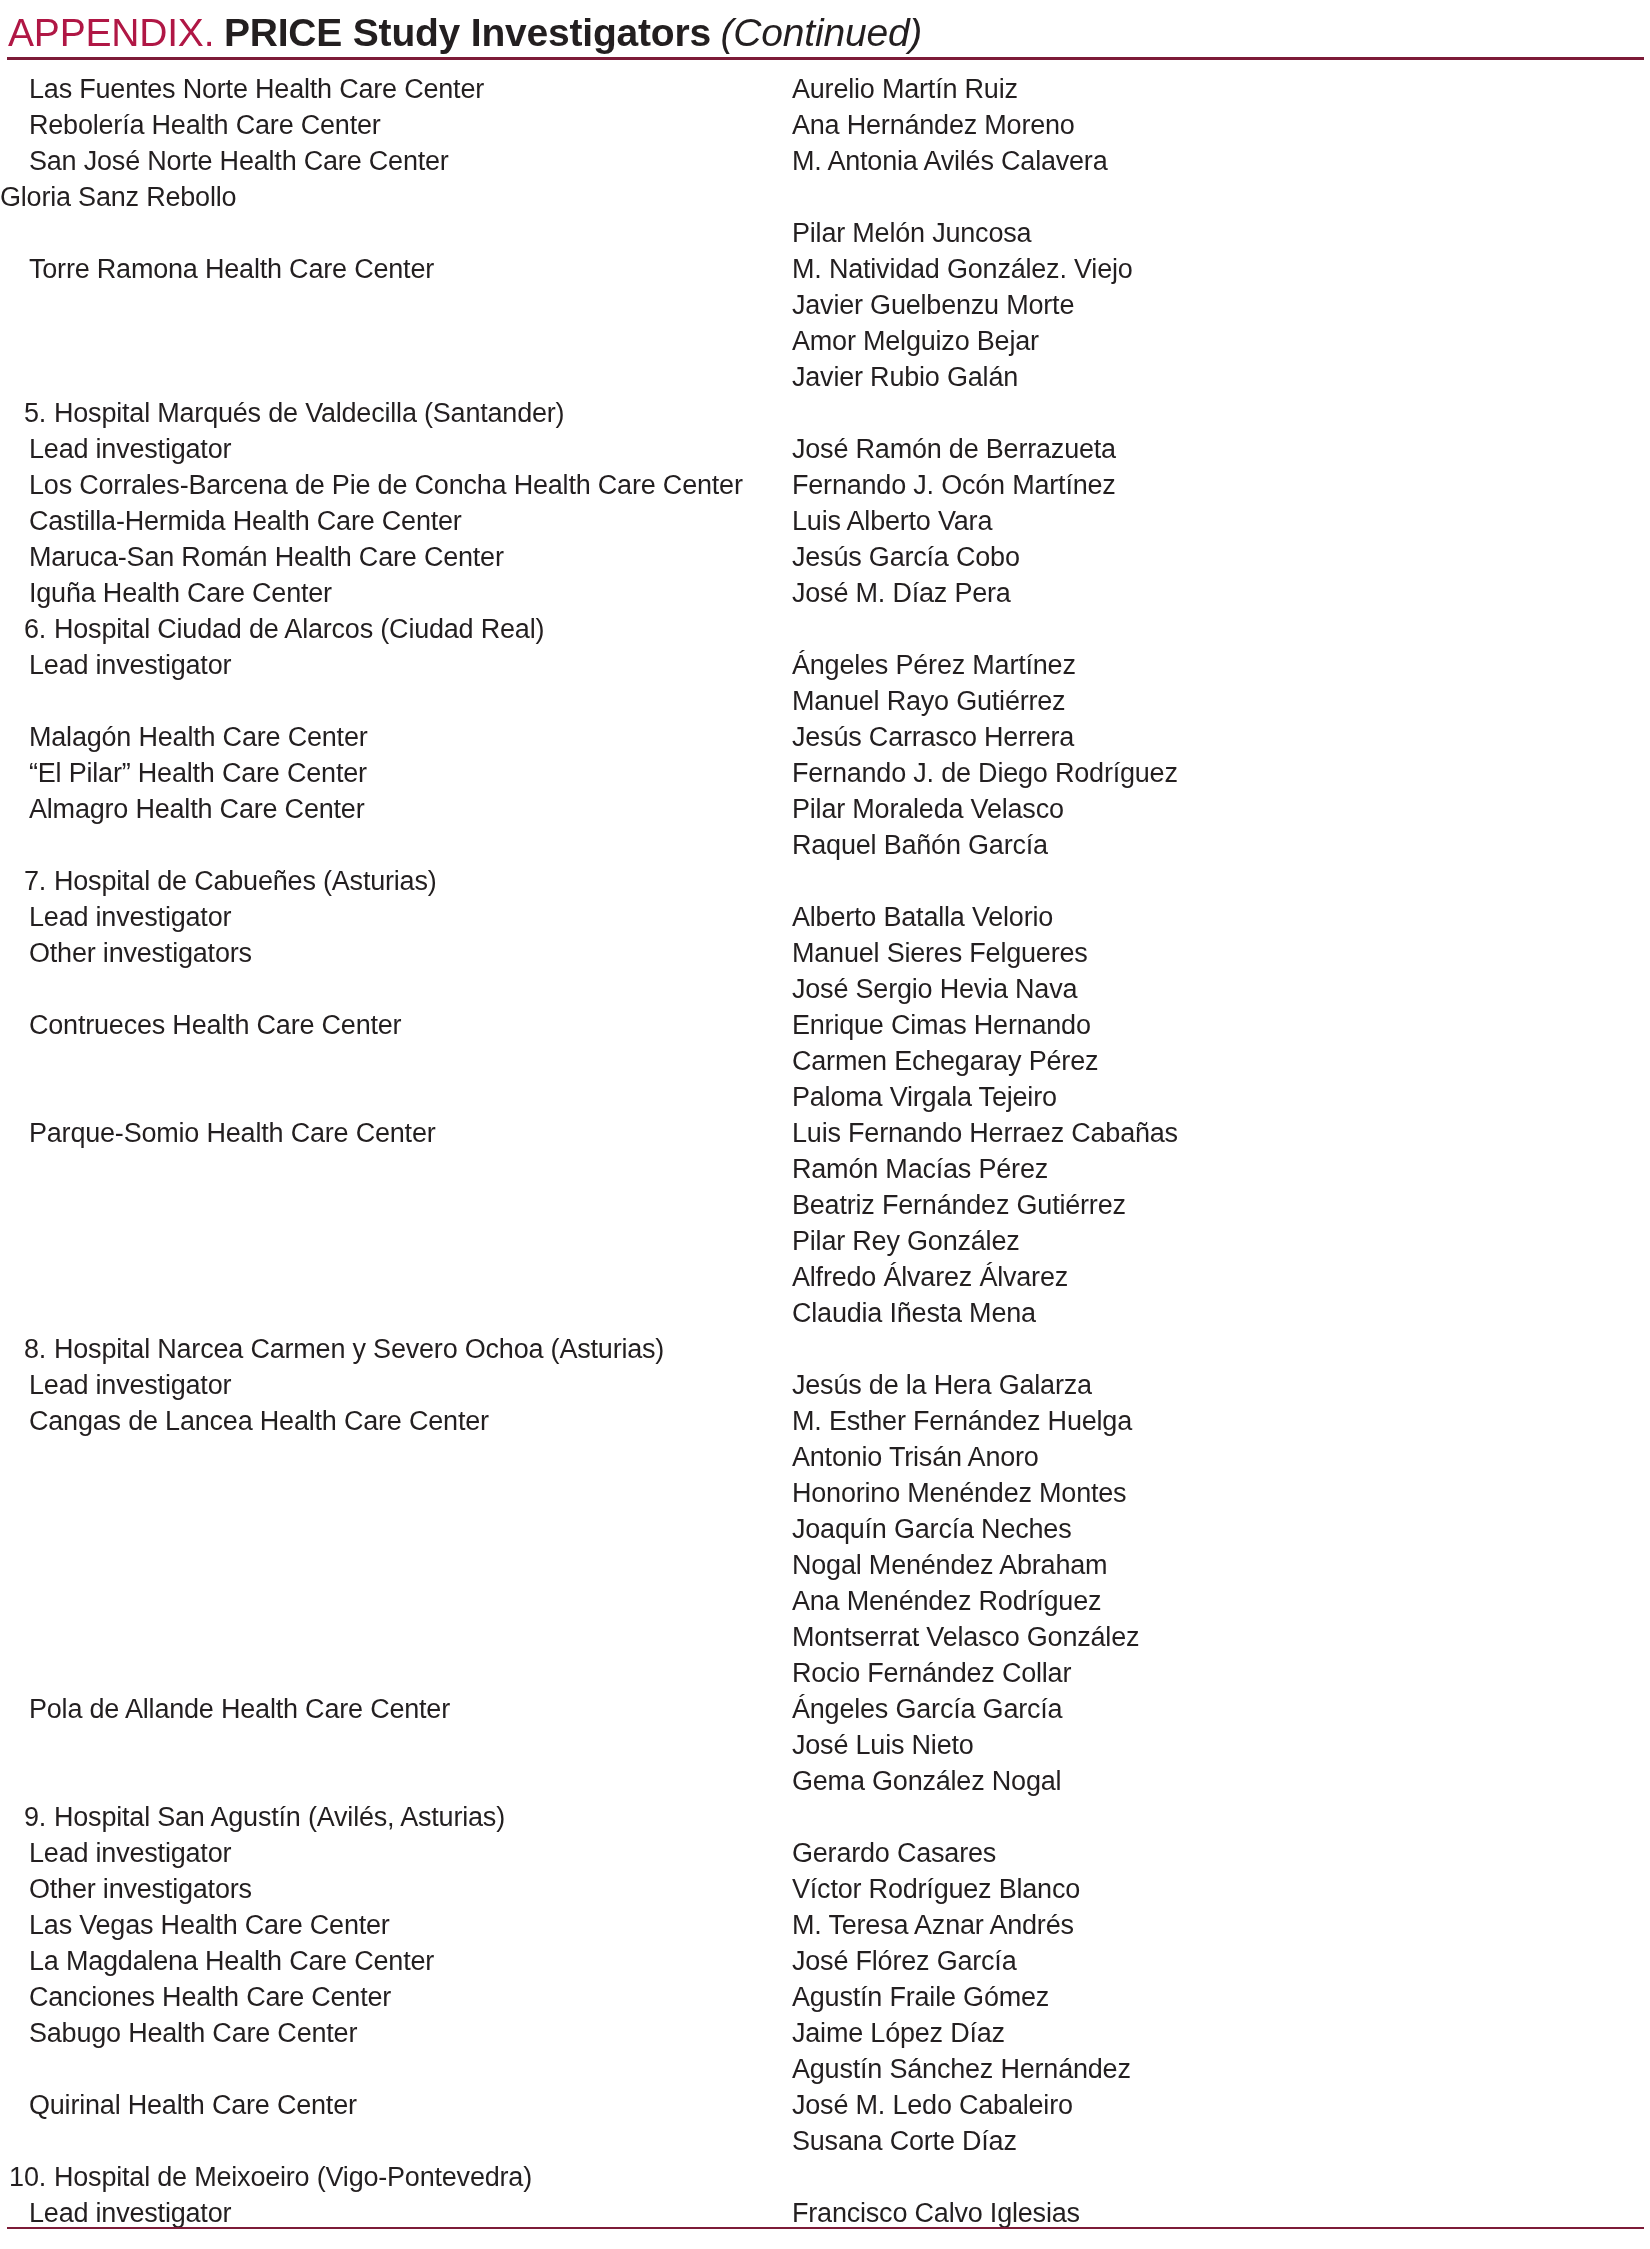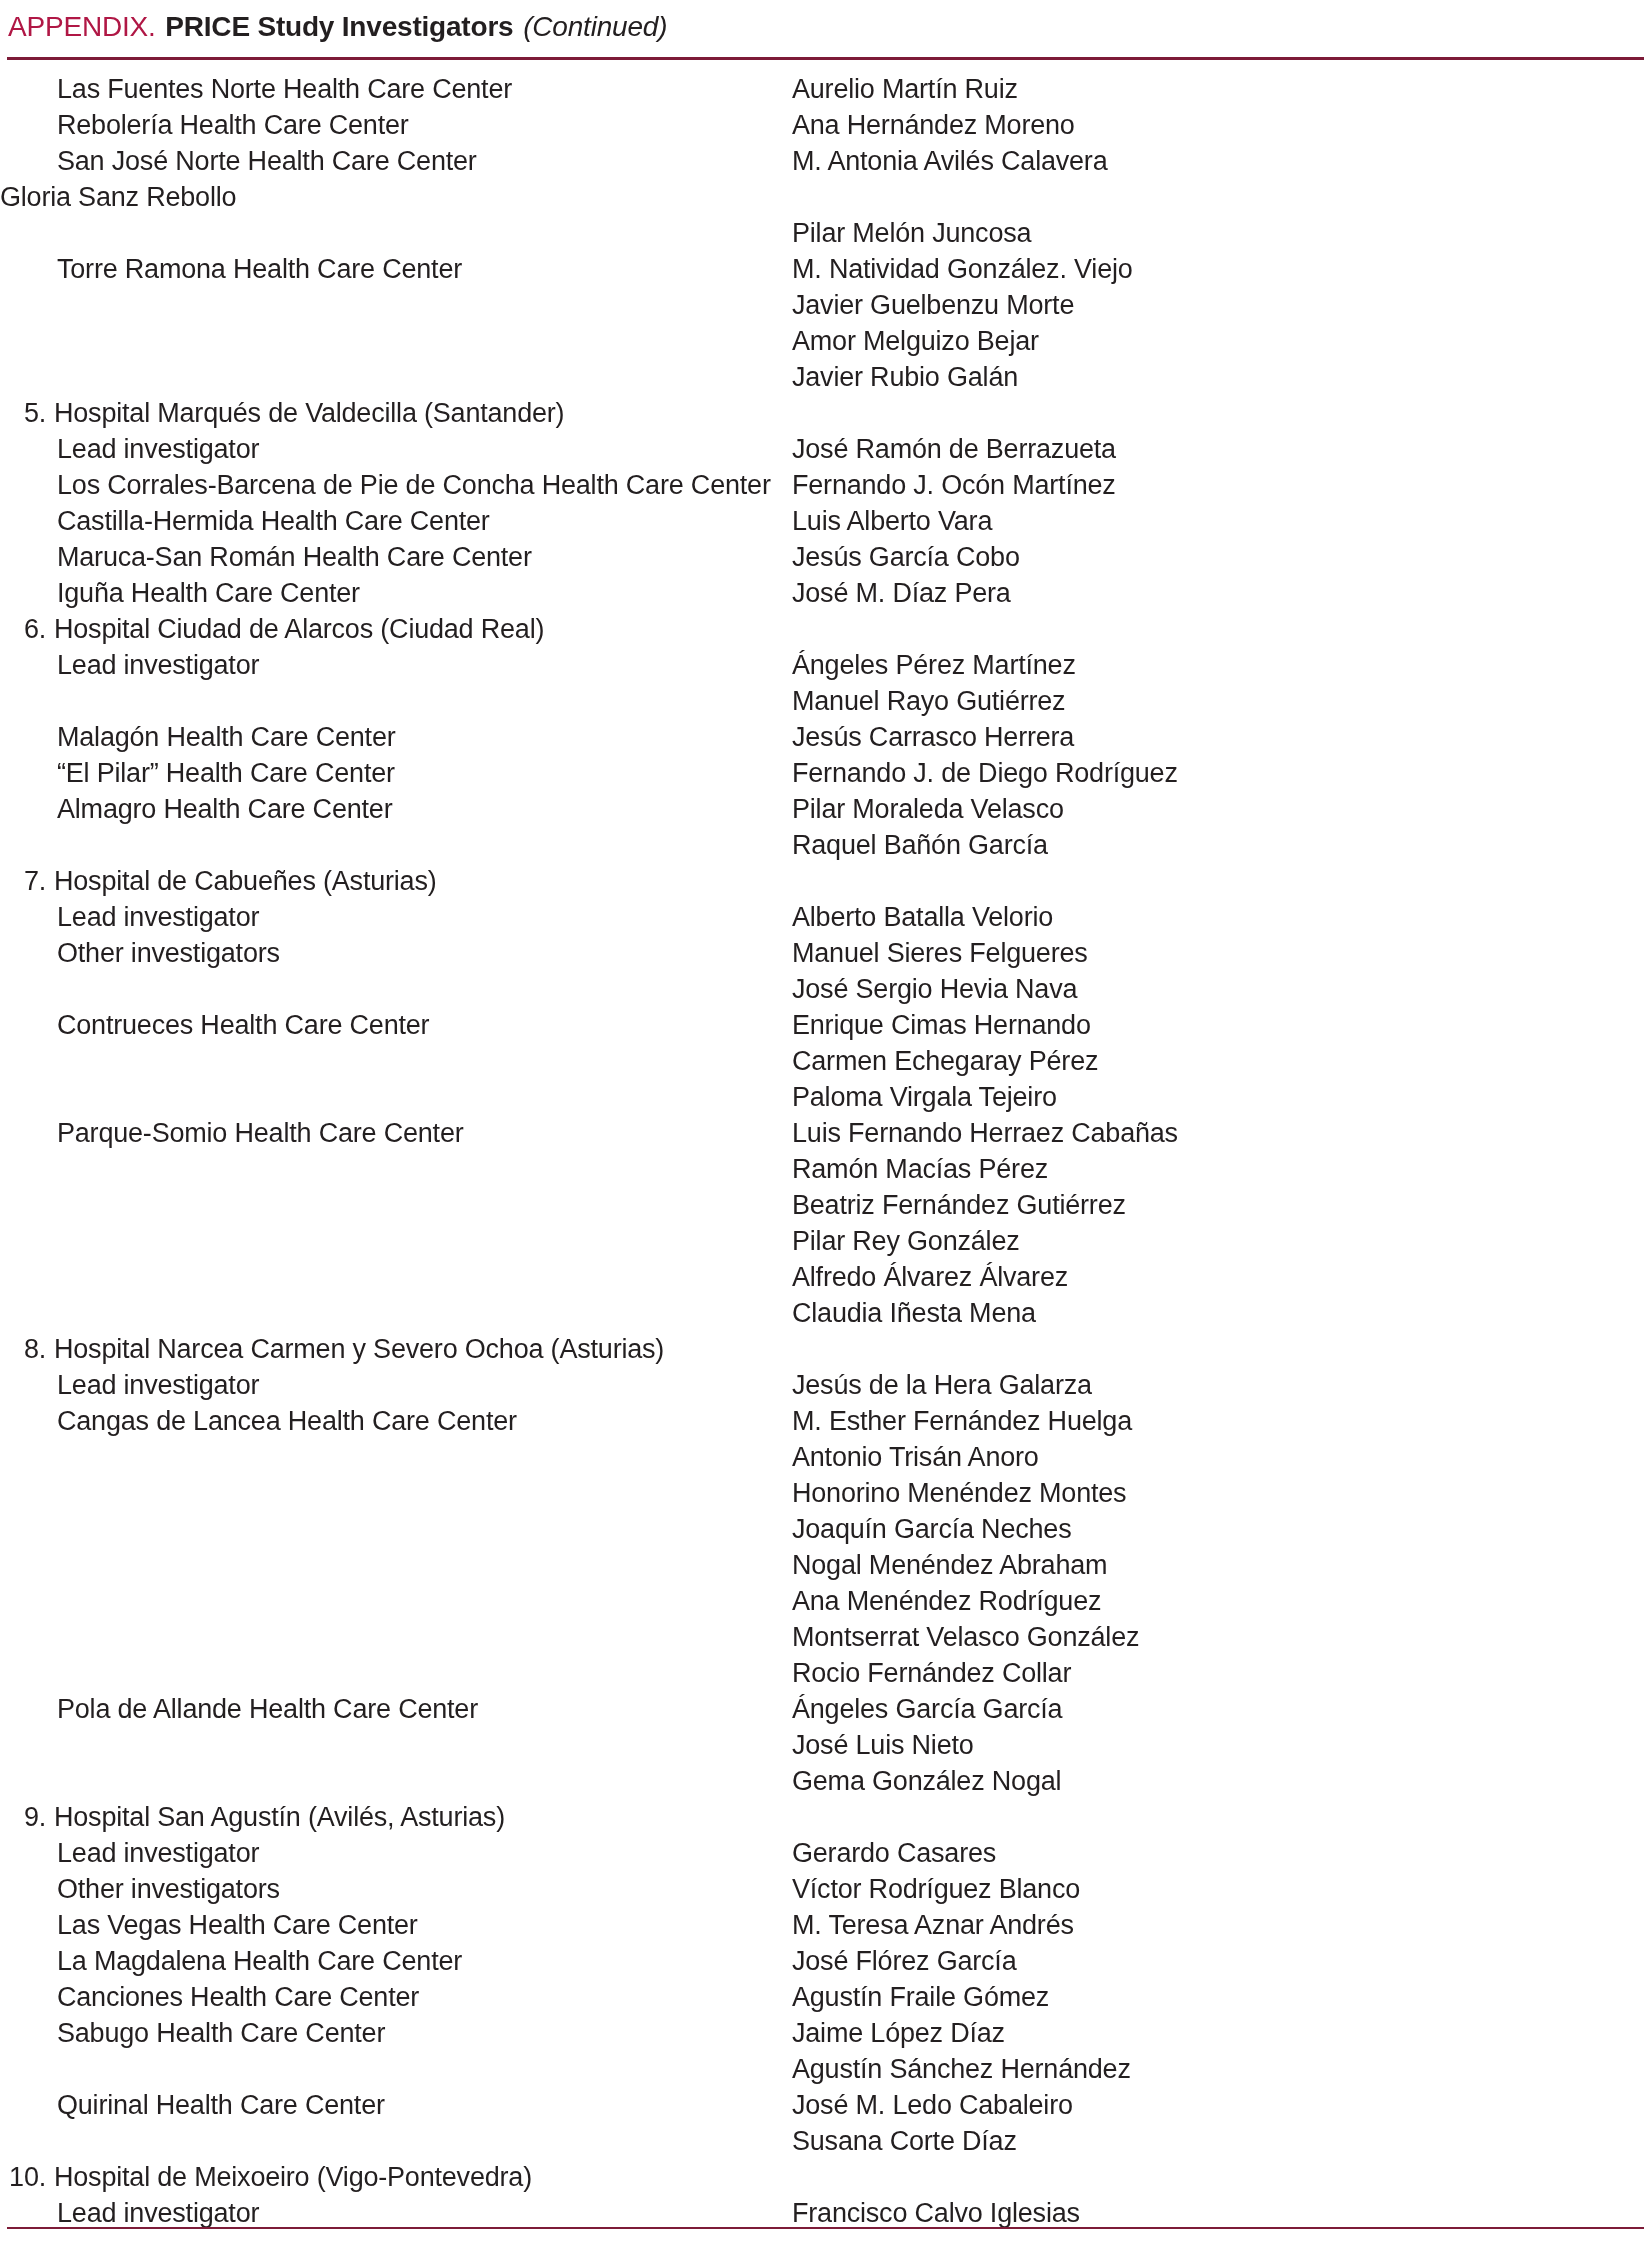--- a/index.html
+++ b/index.html
@@ -11,21 +11,21 @@
     font-family:"Liberation Sans", sans-serif;
     font-size:27px;
     color:#231f20;
     letter-spacing:-0.2px;
     overflow:hidden;
   }
   .header {
     position:absolute;
     top:11.3px;
     left:8px;
-    font-size:28px;
+    font-size:39px;
     letter-spacing:-0.2px;
     white-space:nowrap;
   }
   .appendix-label { color:#b01745; }
   .title { font-weight:bold; color:#231f20; margin-left:9.7px; }
   .continued { font-style:italic; color:#231f20; margin-left:9.7px; }
   .rule {
     position:absolute;
     left:6.5px;
     right:6.5px;
@@ -41,21 +41,21 @@
   }
   .row {
     height:36px;
     display:flex;
     align-items:center;
   }
   .cell { white-space:nowrap; }
   .cell.left {
     width:792px;
     flex:none;
-    padding-left:57px;
+    padding-left:29px;
     box-sizing:border-box;
   }
   .row.section .cell.left { padding-left:8px; }
   .num {
     display:inline-block;
     width:38px;
     text-align:right;
     margin-right:8px;
   }
   .row:not(.section) .num { display:none; }

